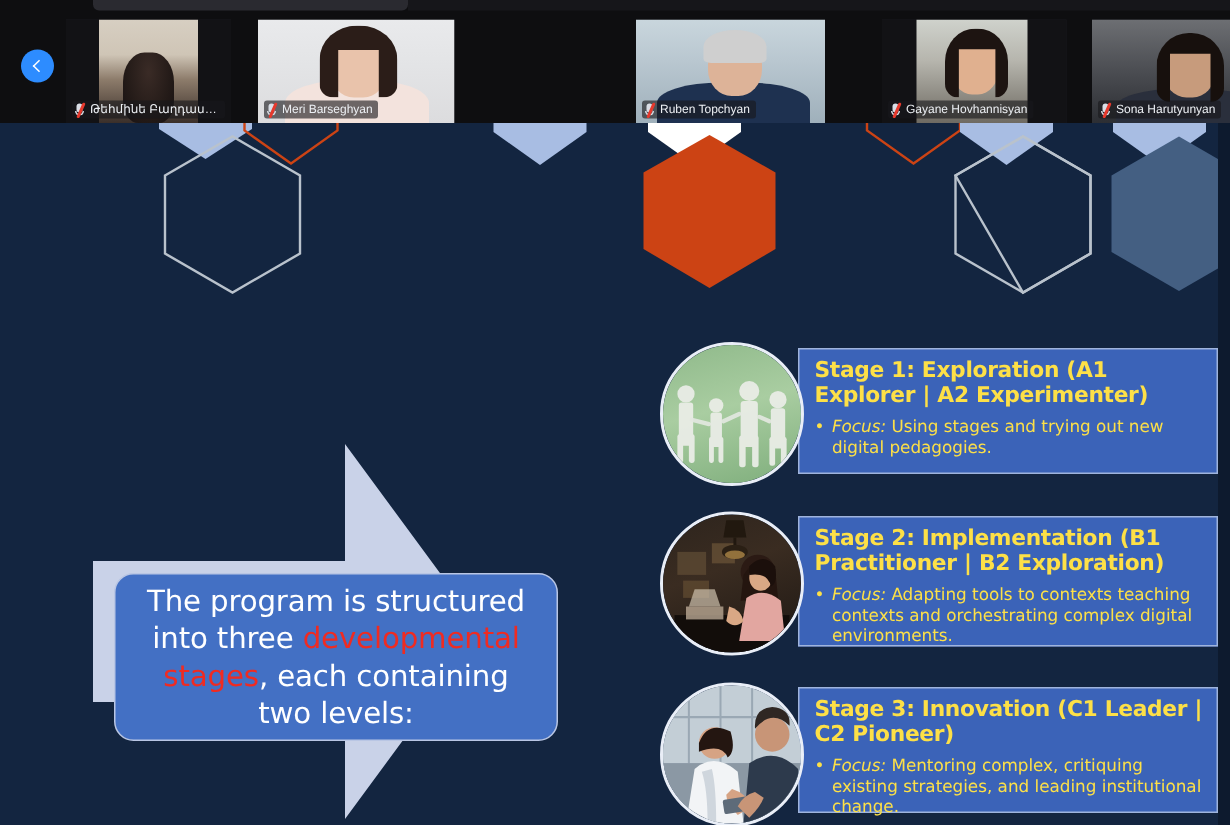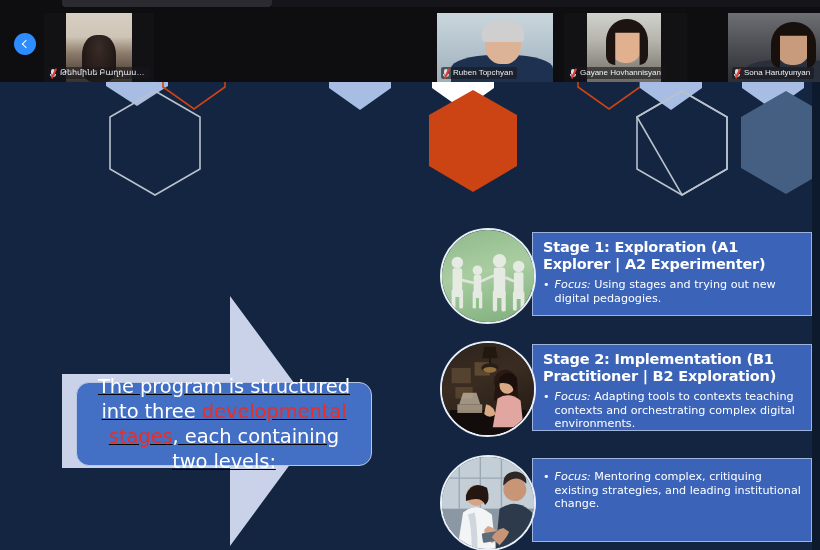--- a/index.html
+++ b/index.html
@@ -65,36 +65,36 @@
 
   
   #slide { position: absolute; left: 0; top: 82px; width: 820px; height: 468px; background: #132540; }
   #right-gutter { position: absolute; right: 0; top: 0; width: 8px; height: 468px; background: #0d1a2e; }
 
   .hexlayer { position: absolute; inset: 0; }
 
   
   #arrow { position: absolute; left: 62px; top: 214px; width: 260px; height: 250px; }
   #callout {
-    position: absolute; left: 76px; top: 300px; width: 296px; height: 84px;
+    position: absolute; left: 76px; top: 300px; width: 296px; height: 112px;
     background: #4370c4; border: 1px solid #b9c6e4; border-radius: 13px;
     display: flex; align-items: center; justify-content: center;
-    padding: 6px 14px; z-index: 6; text-decoration: underline;
+    padding: 6px 14px; z-index: 6;
   }
   #callout .txt {
     color: #ffffff; font-size: 19.5px; line-height: 25px; text-align: center;
     font-family: "DejaVu Sans", sans-serif; letter-spacing: -0.1px;
   }
   #callout .hl { color: #ef2b22; }
 
   
   .stage { position: absolute; }
   .stage-card {
     position: absolute; left: 92px; top: 0; background: #3b63b8;
-    border: 1px solid #9fb4dd; padding: 6px 9px 8px 10px; color: #ffffff;
+    border: 1px solid #9fb4dd; padding: 6px 9px 8px 10px; color: #fde047;
   }
   .stage-title {
     font-family: "DejaVu Sans", sans-serif;
     font-size: 14.5px; line-height: 17px; font-weight: 600; letter-spacing: -0.2px;
   }
   .stage-bullet {
     margin-top: 5px; display: flex; gap: 5px;
     font-family: "DejaVu Sans", sans-serif; font-size: 11.2px; line-height: 13.6px;
   }
   .stage-bullet .dot { flex: 0 0 auto; }
@@ -126,38 +126,52 @@
       <div class="nameplate">
         <span class="micmute">
           <span class="body"></span>
             <span class="base"></span>
             <span class="slash"></span>
         </span>
         <span class="nm">Թեհմինե Բաղդասարյան</span>
       </div>
     </div>
 
-
-
-    <div class="thumb" style="left:437px;width:116px;text-decoration:underline;">
+    <div class="thumb" style="left:172px;width:131px;">
+      <div class="vid" style="background:linear-gradient(180deg,#e9eaec 0%,#e3e4e6 45%,#dcdcde 100%);"></div>
+      <div class="vid" style="top:40px;left:18px;width:96px;height:34px;background:#f3e3dd;border-radius:46% 46% 0 0;"></div>
+      <div class="vid" style="left:48px;top:8px;width:38px;height:44px;background:#e9c3ab;border-radius:48% 48% 42% 42%;"></div>
+      <div class="vid" style="left:41px;top:4px;width:52px;height:48px;background:#2b1d18;border-radius:48% 48% 18% 18%;clip-path:polygon(0 0,100% 0,100% 100%,76% 100%,76% 34%,24% 34%,24% 100%,0 100%);"></div>
+      <div class="nameplate">
+        <span class="micmute">
+          <span class="body"></span>
+            <span class="base"></span>
+            <span class="slash"></span>
+        </span>
+        <span class="nm">Meri Barseghyan</span>
+      </div>
+    </div>
+
+
+    <div class="thumb" style="left:424px;width:126px;text-decoration:underline;">
       <div class="vid" style="background:linear-gradient(180deg,#c9d6dd 0%,#b9c7d0 40%,#9fb0bb 100%);"></div>
       <div class="vid" style="top:42px;left:14px;width:102px;height:32px;background:#1e3150;border-radius:42% 42% 0 0;"></div>
       <div class="vid" style="left:48px;top:11px;width:36px;height:40px;background:#ddb398;border-radius:48% 48% 44% 44%;"></div>
       <div class="vid" style="left:45px;top:7px;width:42px;height:22px;background:#cfcfcf;border-radius:50% 50% 12% 12%;"></div>
       <div class="nameplate">
         <span class="micmute">
           <span class="body"></span>
             <span class="base"></span>
             <span class="slash"></span>
         </span>
         <span class="nm">Ruben Topchyan</span>
       </div>
     </div>
 
-    <div class="thumb" style="left:564px;width:123px;text-decoration:underline;">
+    <div class="thumb" style="left:588px;width:123px;text-decoration:underline;">
       <div class="vid" style="background:#121215;"></div>
       <div class="vid" style="left:23px;width:74px;background:linear-gradient(180deg,#cfd2cc 0%,#b6b5ad 40%,#6e6a62 100%);"></div>
       <div class="vid" style="left:46px;top:10px;width:32px;height:40px;background:#e0b08f;border-radius:48% 48% 44% 44%;"></div>
       <div class="vid" style="left:42px;top:6px;width:42px;height:46px;background:#1d1411;border-radius:48% 48% 20% 20%;clip-path:polygon(0 0,100% 0,100% 100%,80% 100%,80% 30%,22% 30%,22% 100%,0 100%);"></div>
       <div class="nameplate">
         <span class="micmute">
           <span class="body"></span>
             <span class="base"></span>
             <span class="slash"></span>
         </span>
@@ -284,20 +298,21 @@
           <path d="M60 36 q10 -10 18 0 q2 12 -3 14 q-2 -10 -15 -8 z" fill="#1b0f0b"></path>
           <path d="M58 58 q12 -8 24 2 l3 28 -32 0 z" fill="#e2a6a0"></path>
           <path d="M46 64 q8 2 10 10 q-6 6 -12 0 z" fill="#d9a885"></path>
         </svg>
       </div>
     </div>
 
     <div class="stage" style="left:440px;top:373px;width:372px;height:96px;">
       <div class="stage-notch" style="left:84px;top:32px;"></div>
       <div class="stage-card" style="width:280px;height:84px;top:3px;">
+        <div class="stage-title">Stage 3: Innovation (C1 Leader | C2 Pioneer)</div>
         <div class="stage-bullet">
           <span class="dot">•</span>
           <span><em>Focus:</em><span> Mentoring complex, critiquing existing strategies, and leading institutional change.</span></span>
         </div>
       </div>
       <div class="stage-photo">
         <div class="photo-inner" style="background:linear-gradient(160deg,#cfd8de 0%,#aebecb 40%,#7e8d9c 100%);"></div>
         <svg class="photo-inner" viewBox="0 0 96 96">
           <rect x="0" y="0" width="96" height="54" fill="#c3ced6"></rect>
           <g stroke="#9aa8b4" stroke-width="1.4" fill="none">

